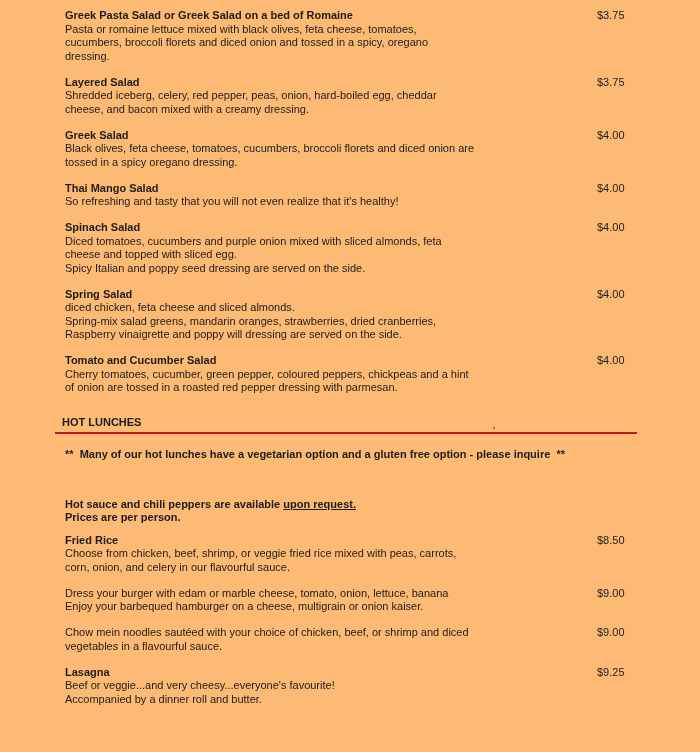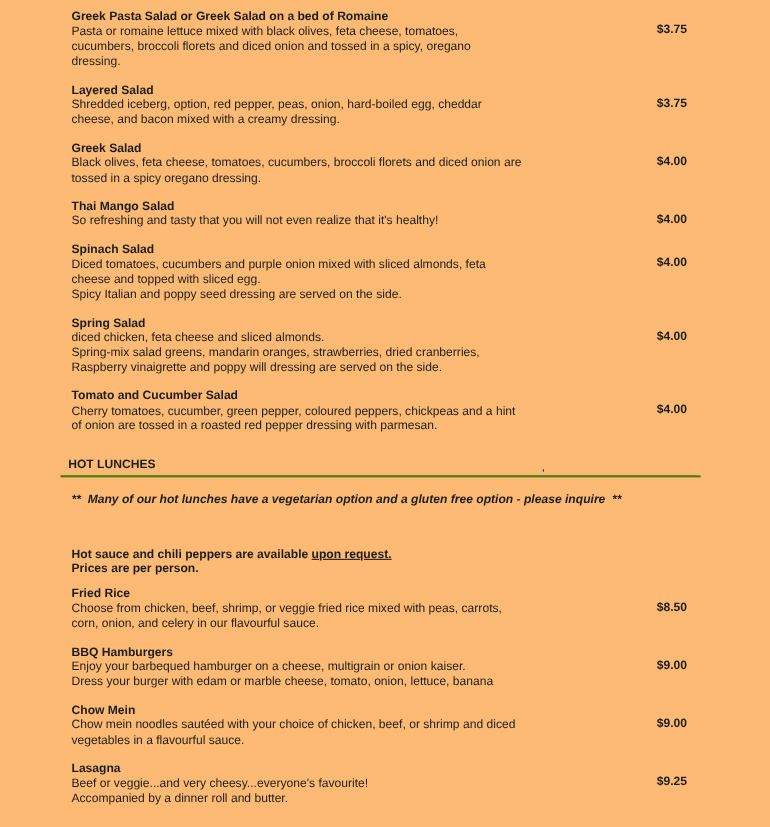--- a/index.html
+++ b/index.html
@@ -24,45 +24,44 @@
     position: relative;
     margin-bottom: 12.5px;
     padding-right: 115px;
   }
   .item-name {
     font-weight: 700;
   }
   .item-price {
     position: absolute;
     left: 532px;
-    top: 12px;
+    top: 0;
     white-space: nowrap;
-    font-weight: 700;
+    font-weight: 400;
   }
   .section-heading {
     position: relative;
     font-weight: 700;
     width: 575px;
     margin: 21px 0 14px -10px;
     padding: 0 0 3px 7px;
-    border-bottom: 2px solid #4d7c0f;
+    border-bottom: 2px solid #b91c1c;
   }
   .stray-mark {
     position: absolute;
     left: 438px;
     bottom: -3px;
     font-size: 9px;
     line-height: 9px;
     color: #3e3e3e;
   }
   .notice {
     font-weight: 700;
     white-space: pre-wrap;
     margin-bottom: 15px;
-    font-style: italic;
   }
   .note-block {
     font-weight: 700;
     margin-bottom: 9px;
     margin-top: 36px;
   }
   .underlined {
     text-decoration: underline;
   }
 </style>
@@ -78,21 +77,21 @@
           <div>Pasta or romaine lettuce mixed with black olives, feta cheese, tomatoes,</div>
           <div>cucumbers, broccoli florets and diced onion and tossed in a spicy, oregano</div>
           <div>dressing.</div>
         </div>
     <div class="item-price">$3.75</div>
   </div>
 
   <div class="menu-item">
     <div class="item-name">Layered Salad</div>
     <div class="item-desc">
-          <div>Shredded iceberg, option, red pepper, peas, onion, hard-boiled egg, cheddar</div>
+          <div>Shredded iceberg, celery, red pepper, peas, onion, hard-boiled egg, cheddar</div>
           <div>cheese, and bacon mixed with a creamy dressing.</div>
         </div>
     <div class="item-price">$3.75</div>
   </div>
 
   <div class="menu-item">
     <div class="item-name">Greek Salad</div>
     <div class="item-desc">
           <div>Black olives, feta cheese, tomatoes, cucumbers, broccoli florets and diced onion are</div>
           <div>tossed in a spicy oregano dressing.</div>
@@ -154,30 +153,28 @@
   <div class="menu-item">
     <div class="item-name">Fried Rice</div>
     <div class="item-desc">
           <div>Choose from chicken, beef, shrimp, or veggie fried rice mixed with peas, carrots,</div>
           <div>corn, onion, and celery in our flavourful sauce.</div>
         </div>
     <div class="item-price">$8.50</div>
   </div>
 
   <div class="menu-item">
-    <div class="item-name">BBQ Hamburgers</div>
     <div class="item-desc">
+          <div>Dress your burger with edam or marble cheese, tomato, onion, lettuce, banana</div>
           <div>Enjoy your barbequed hamburger on a cheese, multigrain or onion kaiser.</div>
-          <div>Dress your burger with edam or marble cheese, tomato, onion, lettuce, banana</div>
         </div>
     <div class="item-price">$9.00</div>
   </div>
 
   <div class="menu-item">
-    <div class="item-name">Chow Mein</div>
     <div class="item-desc">
           <div>Chow mein noodles sautéed with your choice of chicken, beef, or shrimp and diced</div>
           <div>vegetables in a flavourful sauce.</div>
         </div>
     <div class="item-price">$9.00</div>
   </div>
 
   <div class="menu-item">
     <div class="item-name">Lasagna</div>
     <div class="item-desc">

